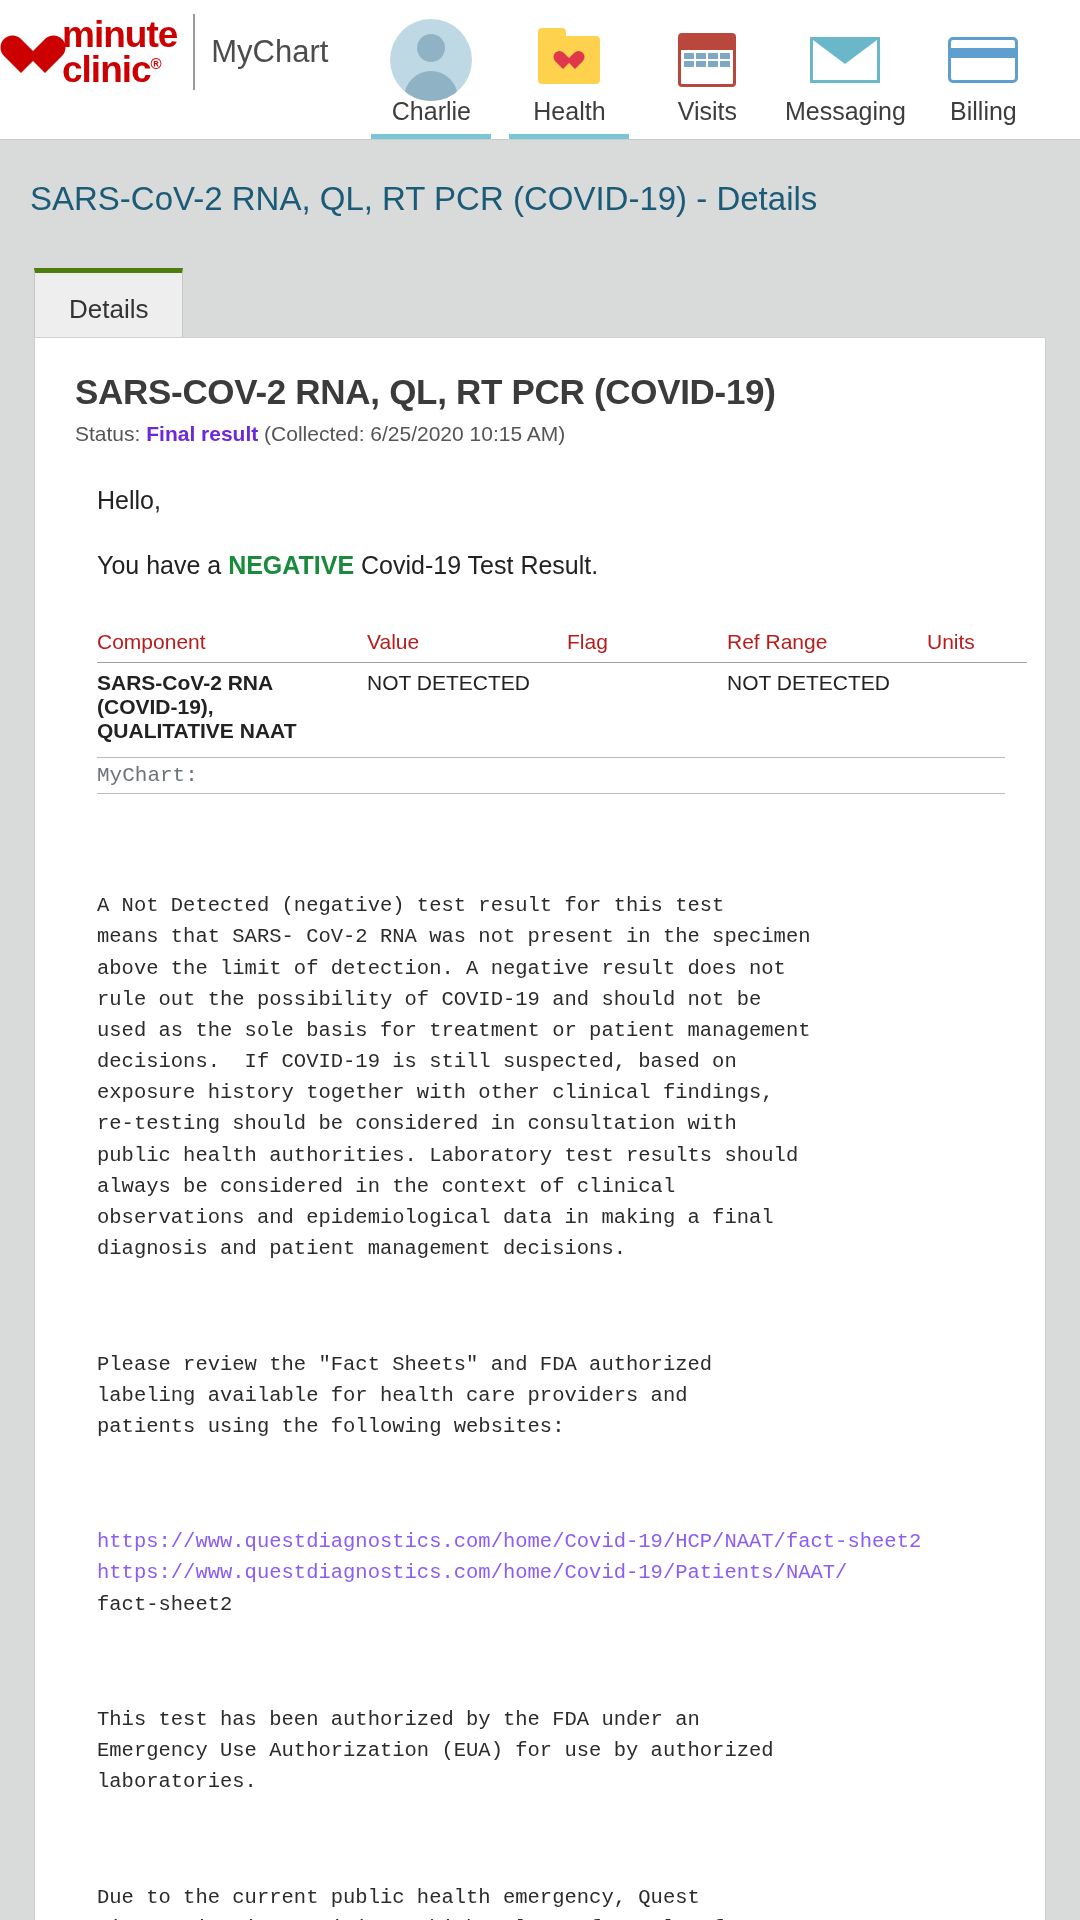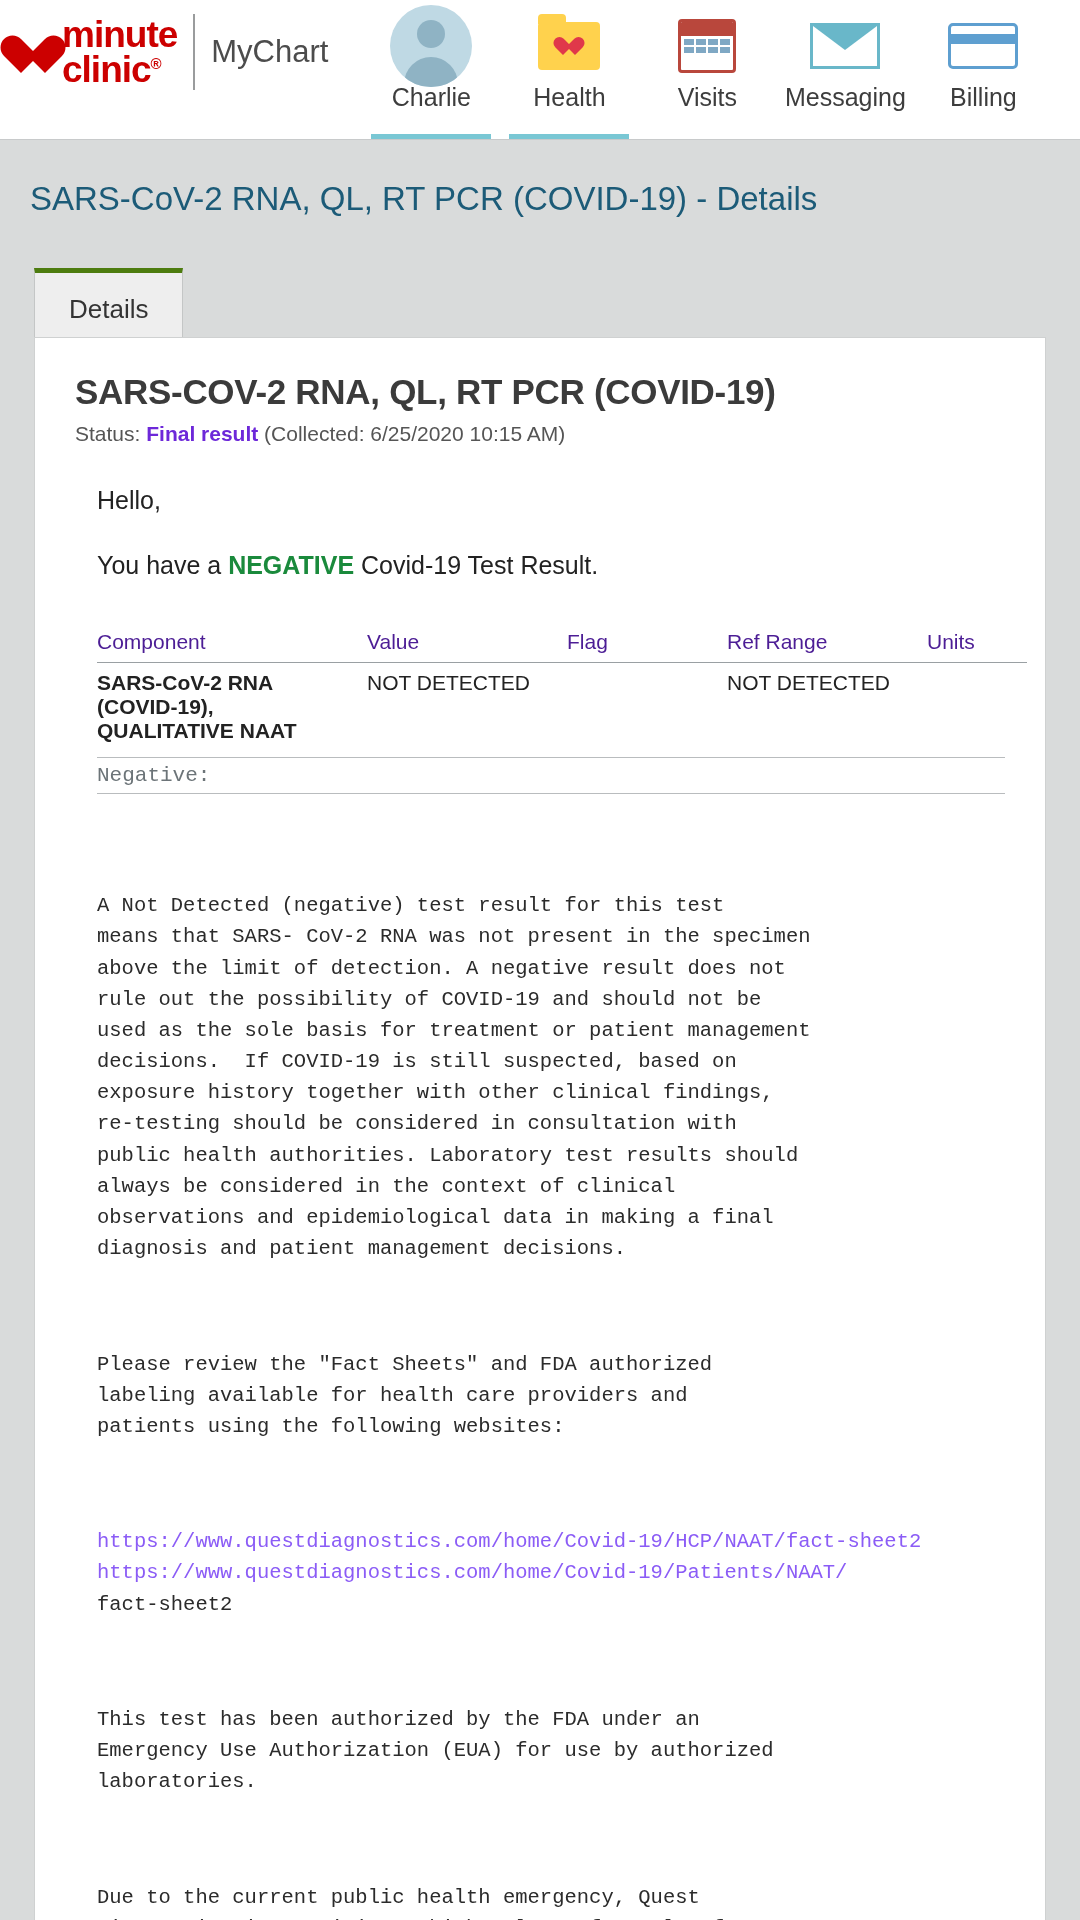--- a/index.html
+++ b/index.html
@@ -81,21 +81,21 @@
     height: 140px;
     margin-left: 34px;
     flex: 1 1 auto;
   }
   .navitem {
     width: 138px;
     height: 140px;
     display: flex;
     flex-direction: column;
     align-items: center;
-    justify-content: flex-start;
+    justify-content: center;
     padding-top: 13px;
     position: relative;
     flex: 0 0 auto;
   }
   .navitem .glyph {
     height: 66px;
     display: flex;
     align-items: center;
     justify-content: center;
   }
@@ -272,21 +272,21 @@
   table.components {
     width: 100%;
     border-collapse: collapse;
     margin-top: 50px;
     margin-left: 22px;
   }
   table.components th {
     text-align: left;
     font-weight: normal;
     font-size: 21px;
-    color: #4c1d95;
+    color: #b91c1c;
     border-bottom: 1px solid #9aa0a3;
     padding: 0 0 8px 0;
   }
   table.components td {
     font-size: 21px;
     color: #222222;
     padding: 8px 0 0 0;
     vertical-align: top;
   }
   table.components td.comp {
@@ -438,21 +438,21 @@
           <tr>
             <td class="comp">SARS-CoV-2 RNA (COVID-19), QUALITATIVE NAAT</td>
             <td class="val">NOT DETECTED</td>
             <td class="flag"></td>
             <td class="ref">NOT DETECTED</td>
             <td class="units"></td>
           </tr>
         </tbody>
       </table>
 
-      <div class="comment-row">Negative:</div>
+      <div class="comment-row">MyChart:</div>
 
       <div class="mono">
         <p>A Not Detected (negative) test result for this test
 means that SARS- CoV-2 RNA was not present in the specimen
 above the limit of detection. A negative result does not
 rule out the possibility of COVID-19 and should not be
 used as the sole basis for treatment or patient management
 decisions.  If COVID-19 is still suspected, based on
 exposure history together with other clinical findings,
 re-testing should be considered in consultation with

